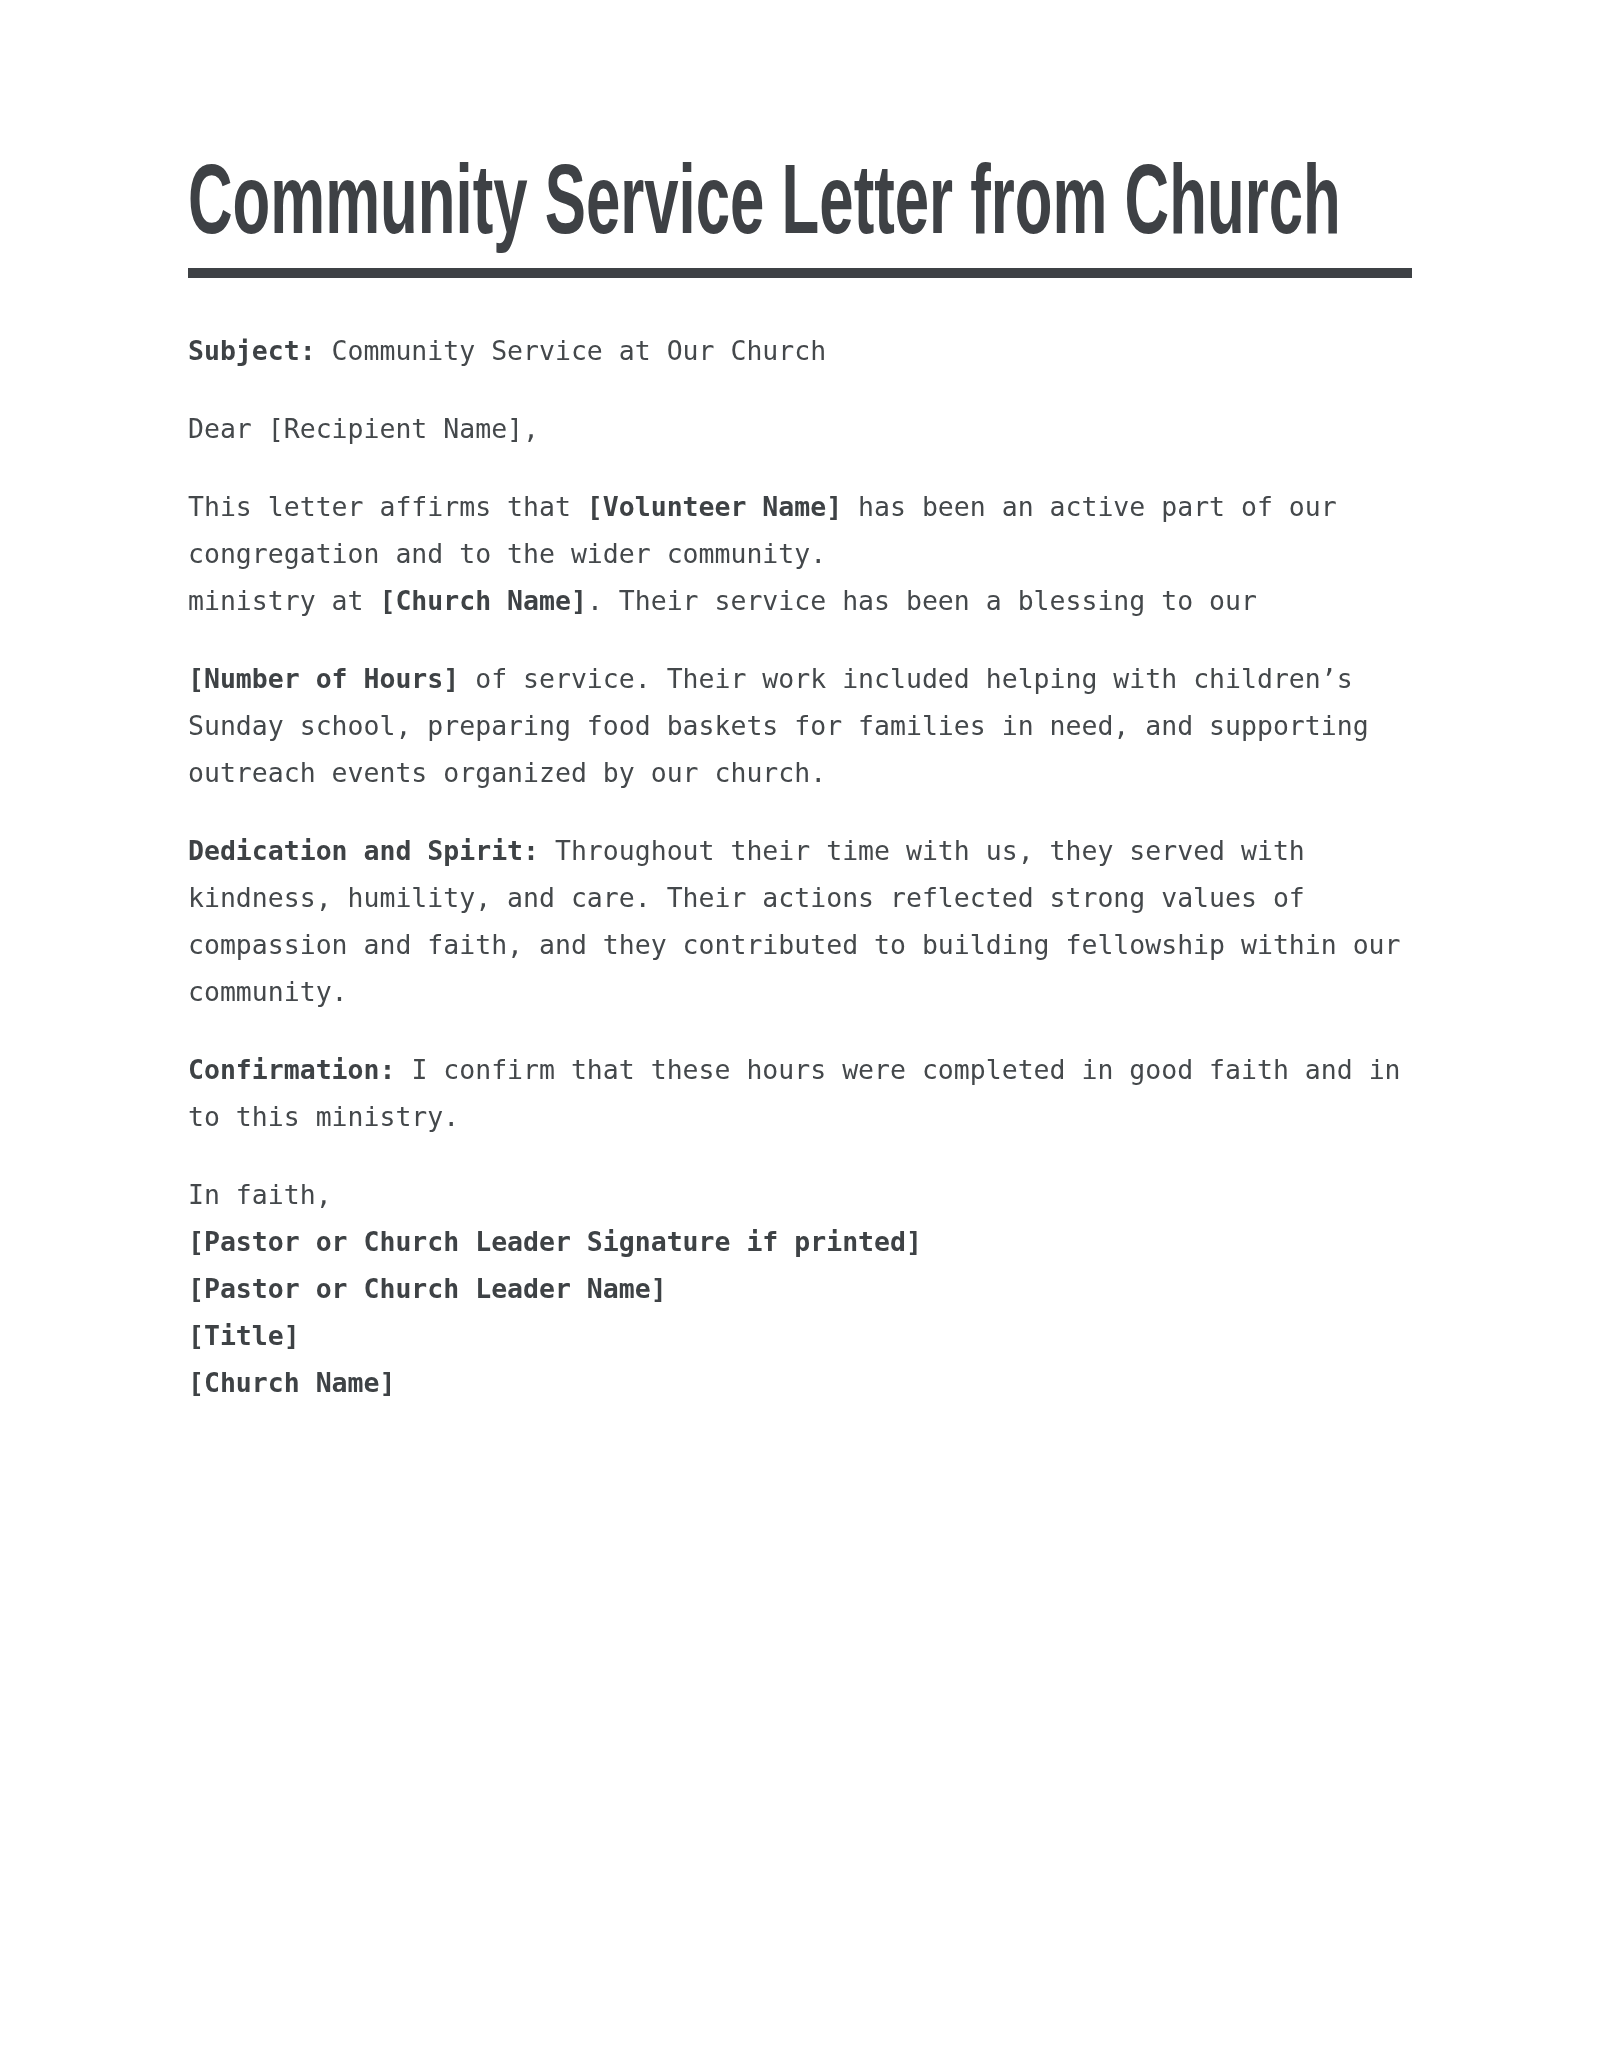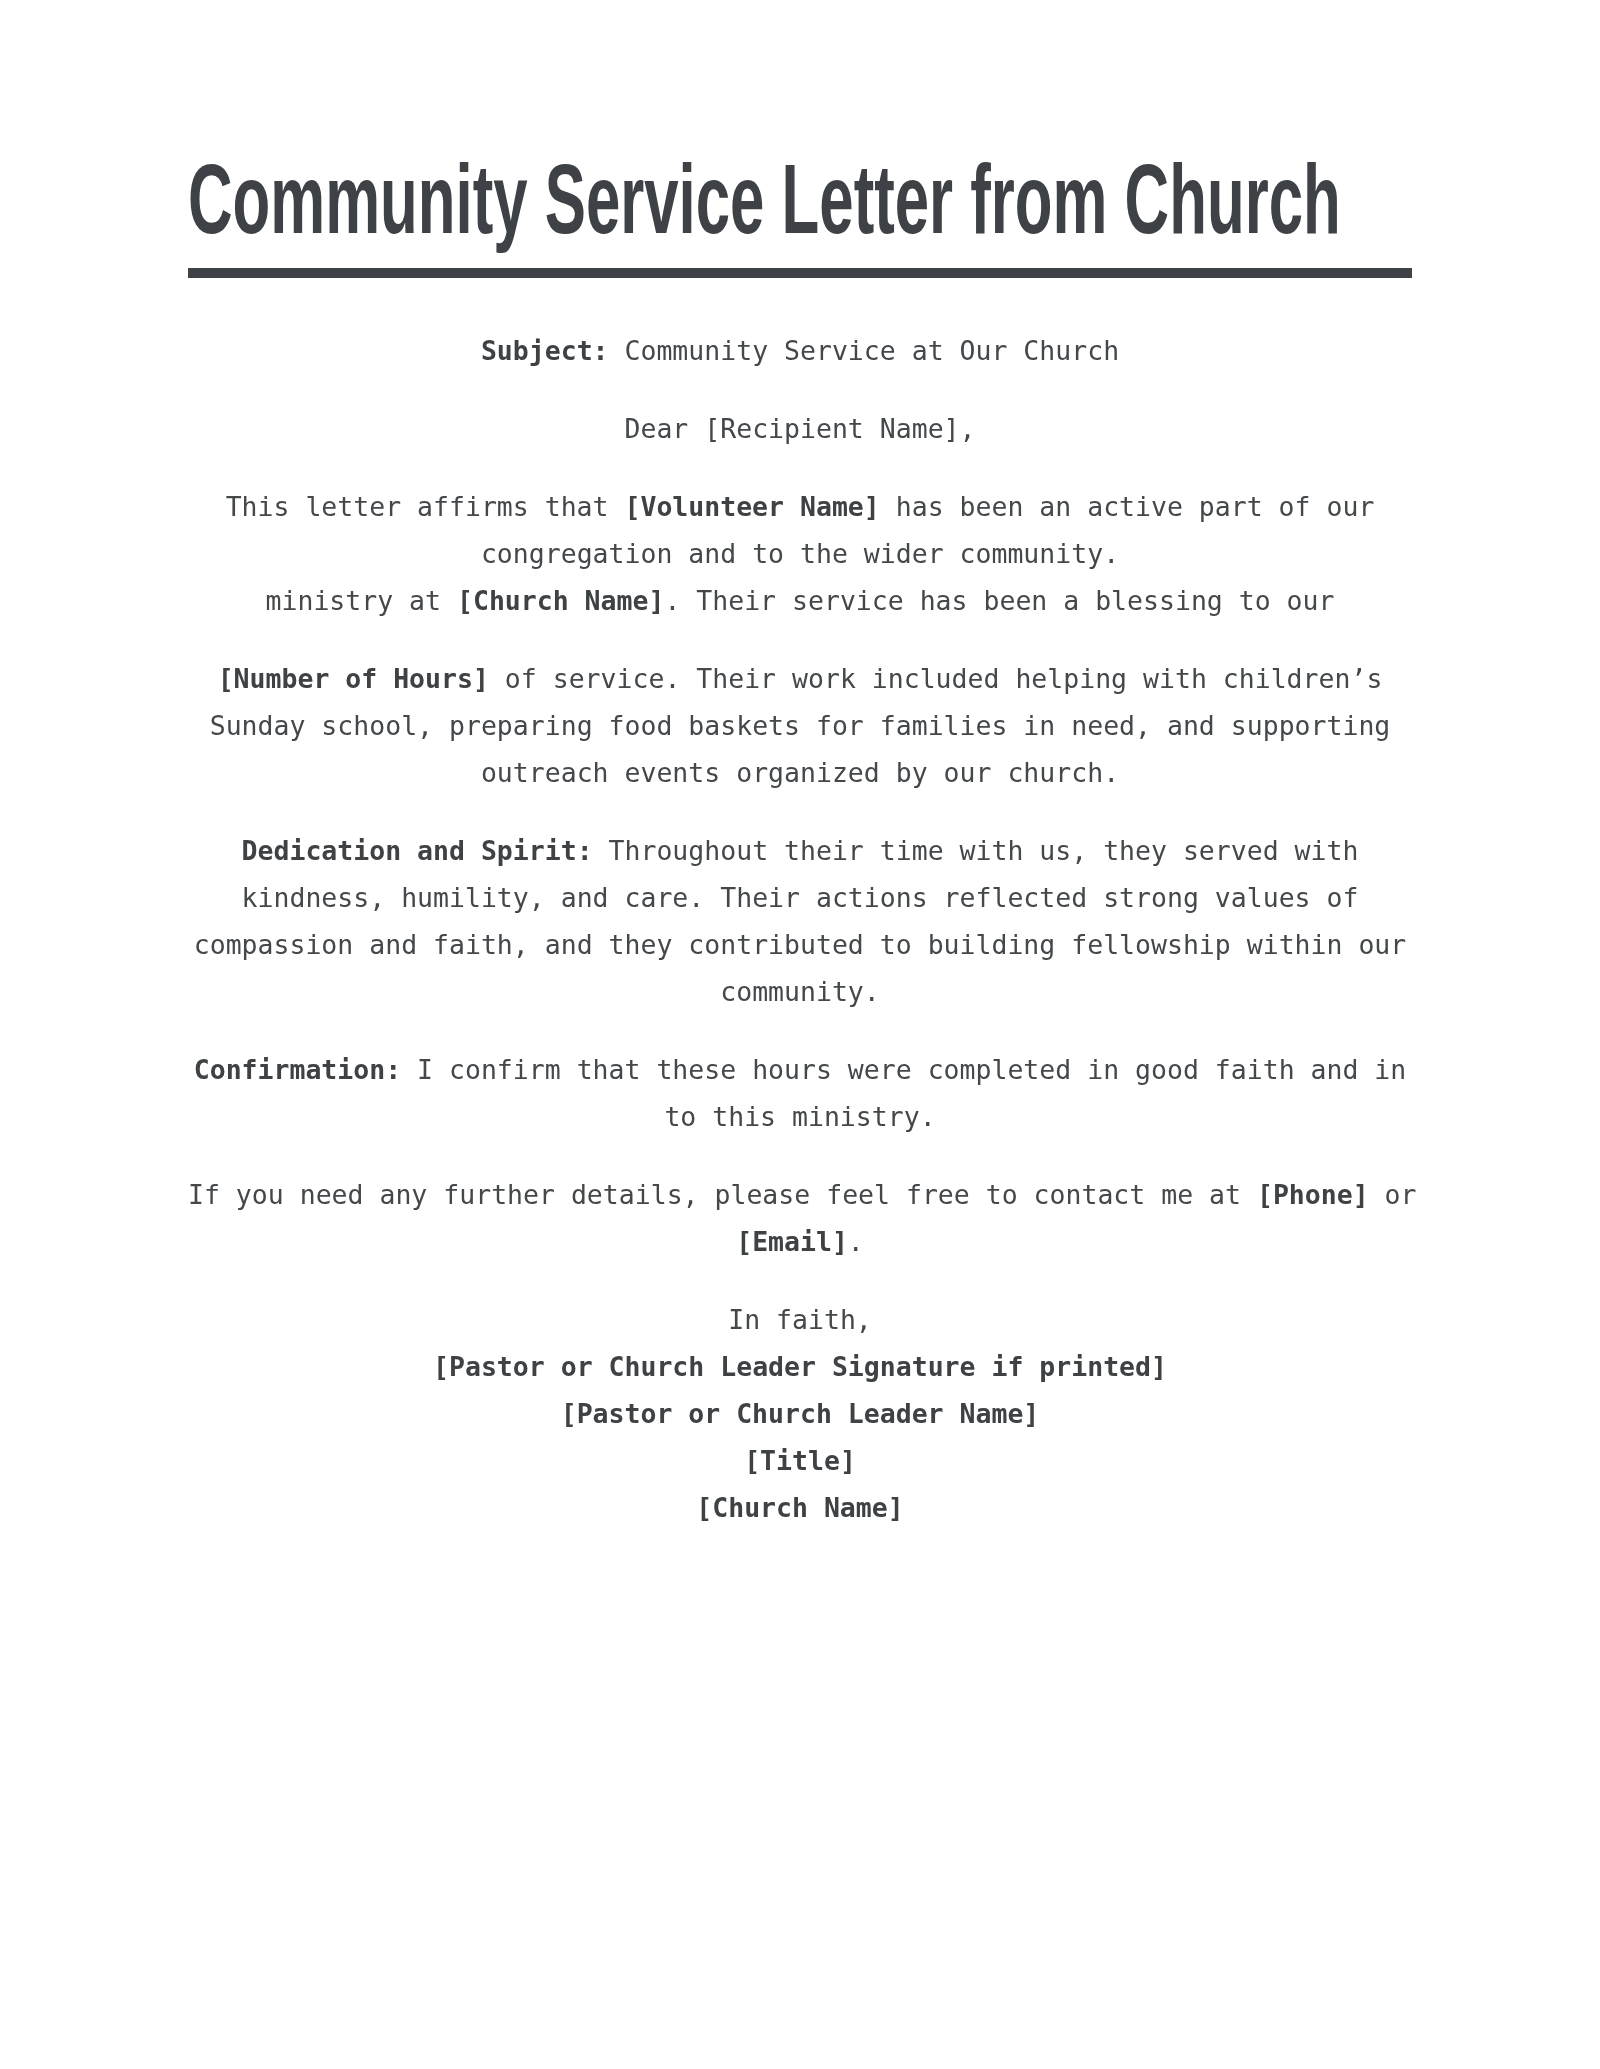--- a/index.html
+++ b/index.html
@@ -32,21 +32,21 @@
     margin-top:20px;
     height:10px;
     width:100%;
     background:var(--title-ink);
   }
   .letter-body{
     margin-top:49px;
     font-size:26.5px;
     line-height:47px;
   }
-  .paragraph{margin-bottom:31px;text-align:center;}
+  .paragraph{margin-bottom:31px;}
   .paragraph:last-child{margin-bottom:0;}
   .line{white-space:pre;}
   .run{font-weight:400;}
   .run.bold{font-weight:700;color:#3e4245;}
 </style>
 </head>
 <body>
 
 <h1 class="page-title">Community Service Letter from Church</h1>
 <div class="divider"></div>
@@ -71,23 +71,19 @@
       <div class="line"><span class="run bold">Dedication and Spirit:</span><span class="run"> Throughout their time with us, they served with</span></div>
       <div class="line"><span class="run">kindness, humility, and care. Their actions reflected strong values of</span></div>
       <div class="line"><span class="run">compassion and faith, and they contributed to building fellowship within our</span></div>
       <div class="line"><span class="run">community.</span></div>
     </div>
     <div class="paragraph">
       <div class="line"><span class="run bold">Confirmation:</span><span class="run"> I confirm that these hours were completed in good faith and in</span></div>
       <div class="line"><span class="run">to this ministry.</span></div>
     </div>
     <div class="paragraph">
-      <div class="line"><span class="run">If you need any further details, please feel free to contact me at </span><span class="run bold">[Phone]</span><span class="run"> or</span></div>
-      <div class="line"><span class="run bold">[Email]</span><span class="run">.</span></div>
-    </div>
-    <div class="paragraph">
       <div class="line"><span class="run">In faith,</span></div>
       <div class="line"><span class="run bold">[Pastor or Church Leader Signature if printed]</span></div>
       <div class="line"><span class="run bold">[Pastor or Church Leader Name]</span></div>
       <div class="line"><span class="run bold">[Title]</span></div>
       <div class="line"><span class="run bold">[Church Name]</span></div>
     </div>
   </div>
 
 </body></html>

